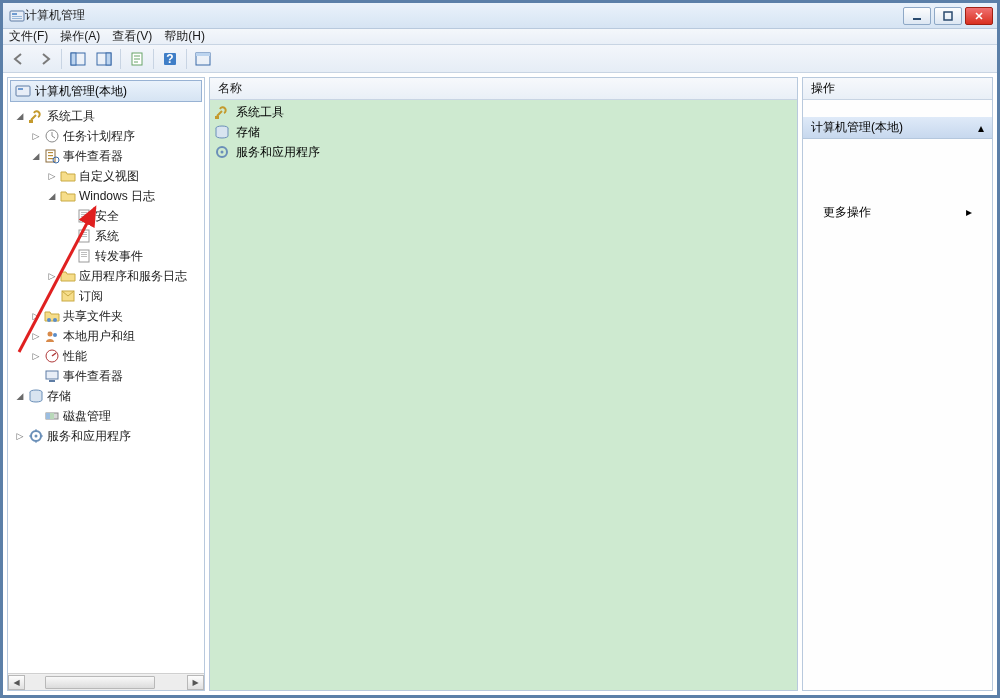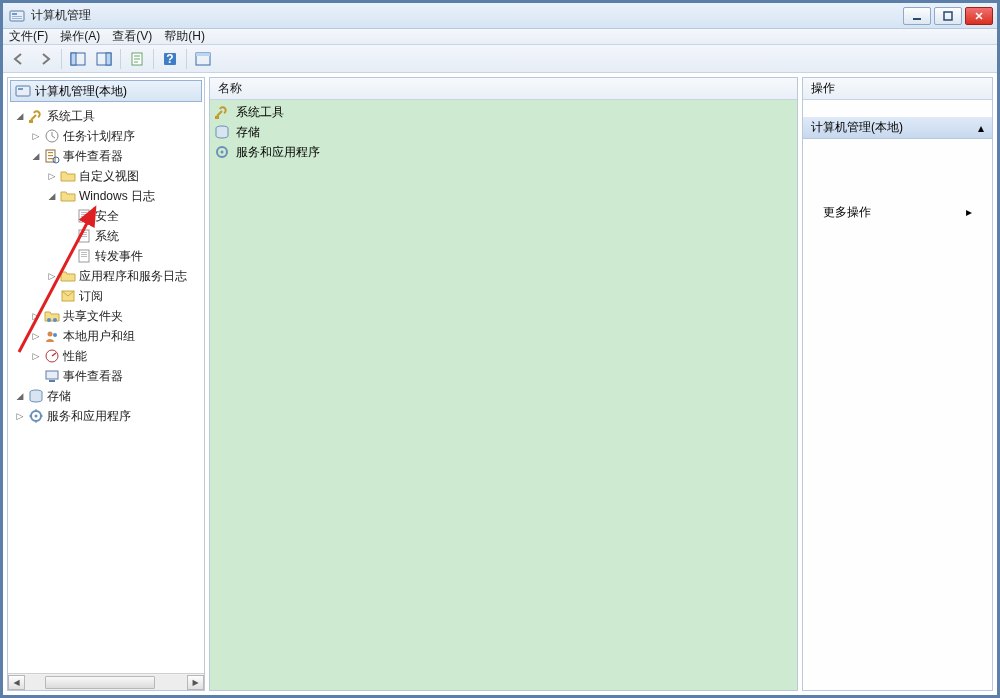--- a/index.html
+++ b/index.html
@@ -1,19 +1,19 @@
 <!DOCTYPE html>
 <html><head>
 <meta charset="utf-8">
 <style>
 * { margin:0; padding:0; box-sizing:border-box; font-family:"Segoe UI","Microsoft YaHei",Tahoma,sans-serif; font-size:12px; }
 body { background:#5b7fa8; width:1000px; height:698px; overflow:hidden; }
 .window { position:absolute; left:2px; top:2px; width:996px; height:694px; background:#fff; border:1px solid #5b7fa8; box-shadow:0 0 0 1px #d8e2ee inset; display:flex; flex-direction:column; }
 .titlebar { height:26px; background:linear-gradient(#eaf2fb,#d6e4f3); display:flex; align-items:center; padding:0 0 0 6px; border-bottom:1px solid #b8c9dd; }
-.titlebar .ttxt { margin-left:6px; color:#1a1a1a; }
+.titlebar .ttxt { color:#1a1a1a; }
 .winbtns { margin-left:auto; display:flex; height:20px; gap:3px; padding-right:4px; align-items:center;}
 .winbtn { width:28px; height:18px; border:1px solid #8ea8c6; border-radius:2px; background:linear-gradient(#fdfdfd,#dde7f3); display:flex; align-items:center; justify-content:center; }
 .winbtn.close { background:linear-gradient(#f07070,#d93020); border-color:#a02012; color:#fff; }
 .menubar { height:16px; background:linear-gradient(#f4f7fb,#e9eff7); display:flex; align-items:center; padding:0 6px; gap:12px; border-bottom:1px solid #c8d4e3; }
 .menubar span { color:#1a1a1a; }
 .toolbar { height:28px; background:linear-gradient(#f3f6fb,#e6edf6); display:flex; align-items:center; padding:0 4px; gap:2px; border-bottom:1px solid #c8d4e3; }
 .tbtn { width:24px; height:22px; border:1px solid transparent; border-radius:2px; display:flex; align-items:center; justify-content:center; }
 .tsep { width:1px; height:20px; background:#c8d4e3; margin:0 2px; }
 .body { flex:1; display:flex; padding:4px; gap:4px; background:#fff; min-height:0;}
 .panel { border:1px solid #b8c9dd; background:#ceead0; position:relative; display:flex; flex-direction:column; }
@@ -287,20 +287,30 @@
         <div class="trow" style="padding-left:6px">
             <span class="exp">◢</span>
             <span class="ic">
               <svg class="ico-svg" viewBox="0 0 16 16">
                 <ellipse cx="8" cy="4" rx="6" ry="2" fill="#d8e4f0" stroke="#6a8fb8"></ellipse>
                 <path d="M2 4v8a6 2 0 0 0 12 0V4" fill="#d8e4f0" stroke="#6a8fb8"></path>
               </svg>
             </span>
             <span class="lb">存储</span>
           </div>
+        <div class="trow" style="padding-left:34px">
+            <span class="ic">
+              <svg class="ico-svg" viewBox="0 0 16 16">
+                <rect x="2" y="5" width="12" height="6" fill="#d8d8d8" stroke="#8a8a8a"></rect>
+                <rect x="2" y="5" width="4" height="6" fill="#9bbde0"></rect>
+                <rect x="6" y="5" width="4" height="6" fill="#b8d8b8"></rect>
+              </svg>
+            </span>
+            <span class="lb">磁盘管理</span>
+          </div>
         <div class="trow" style="padding-left:6px">
             <span class="exp">▷</span>
             <span class="ic">
               <svg class="ico-svg" viewBox="0 0 16 16">
                 <circle cx="8" cy="8" r="5" fill="none" stroke="#6a8fb8" stroke-width="2"></circle>
                 <circle cx="8" cy="8" r="1.5" fill="#6a8fb8"></circle>
                 <path d="M8 1v2M8 13v2M1 8h2M13 8h2" stroke="#6a8fb8"></path>
               </svg>
             </span>
             <span class="lb">服务和应用程序</span>

